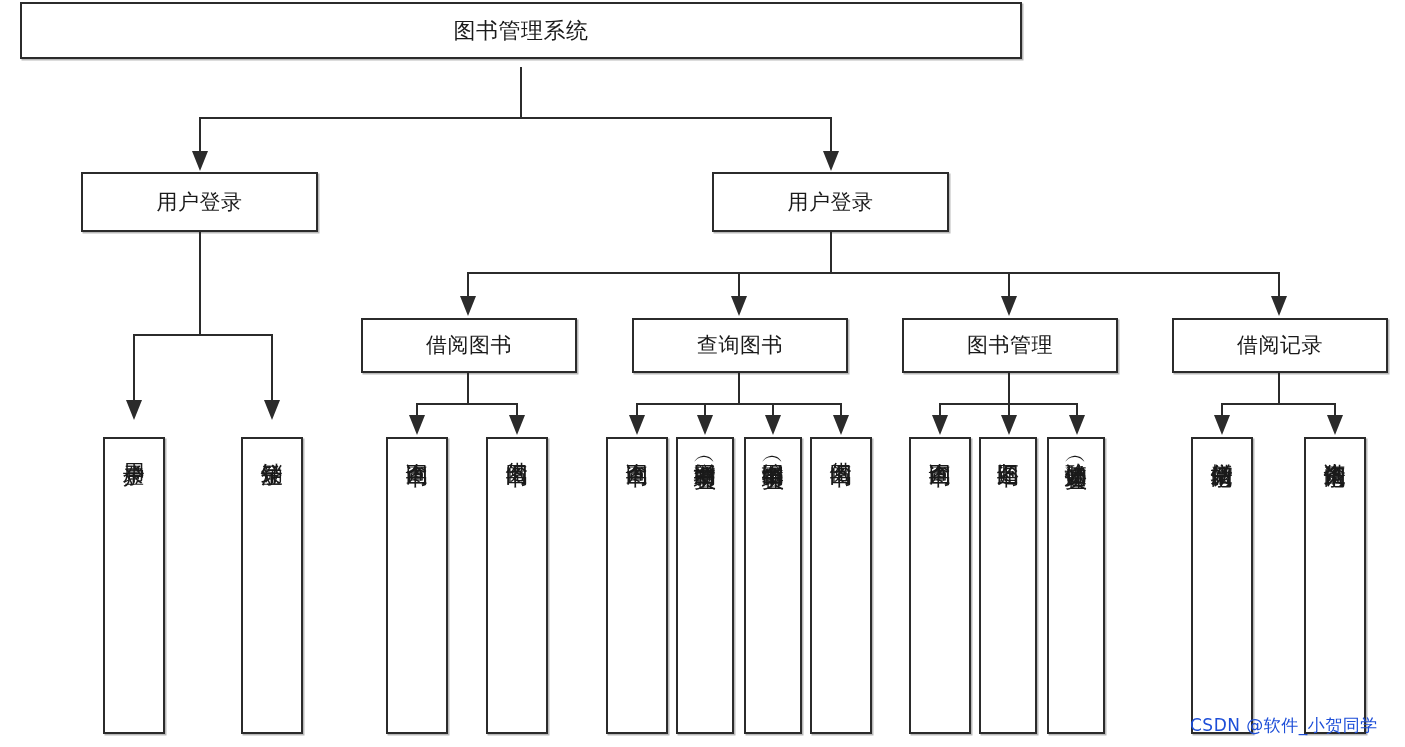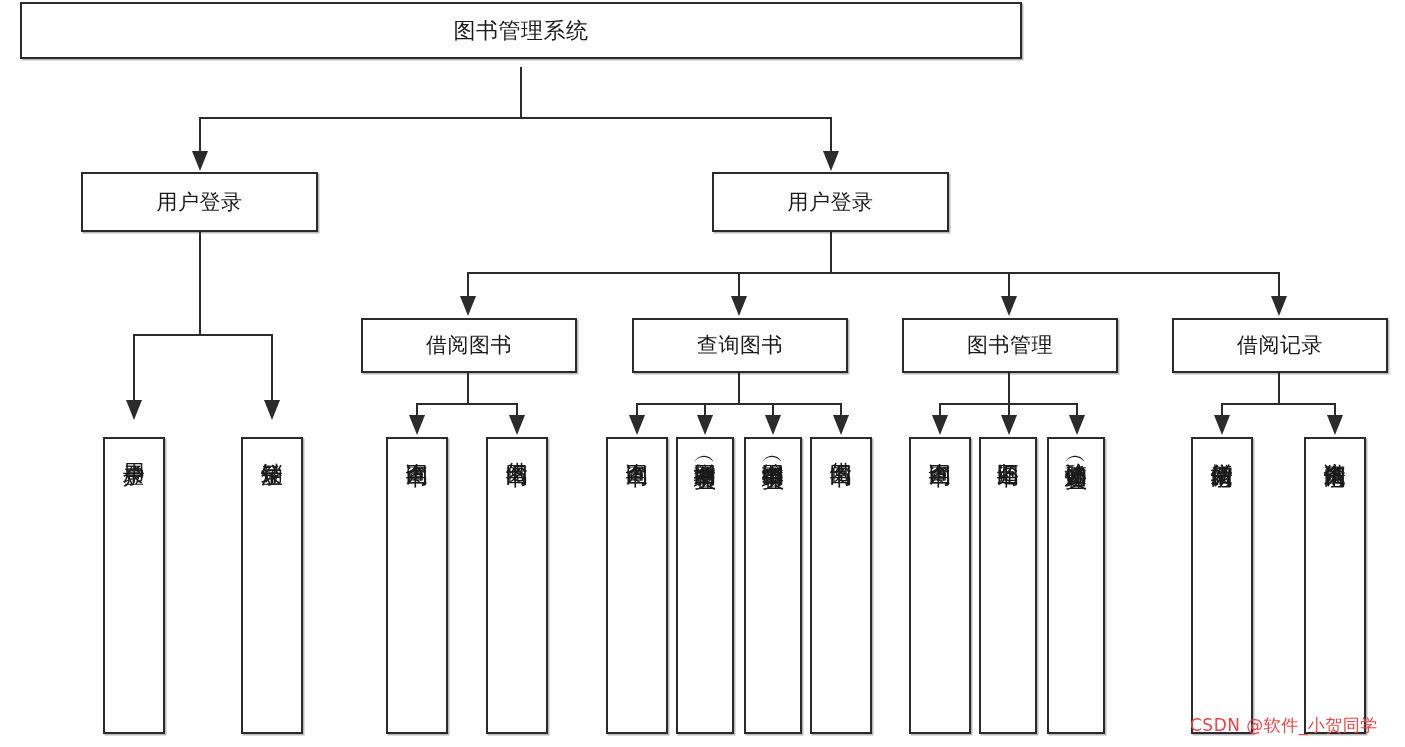--- a/index.html
+++ b/index.html
@@ -57,21 +57,21 @@
     position:absolute;
     width:0;height:0;
     border-left:8px solid transparent;
     border-right:8px solid transparent;
     border-top:20px solid #2b2b2b;
   }
   
   #watermark{
     position:absolute;
     font-size:17px;
-    color:#ef4444;
+    color:#1d4ed8;
     white-space:nowrap;
     letter-spacing:0.5px;
   }
 </style>
 </head>
 <body>
 
 <div id="stage">
 
   <div class="node root" style="left:20px;top:2px;width:1002px;height:57px;">

